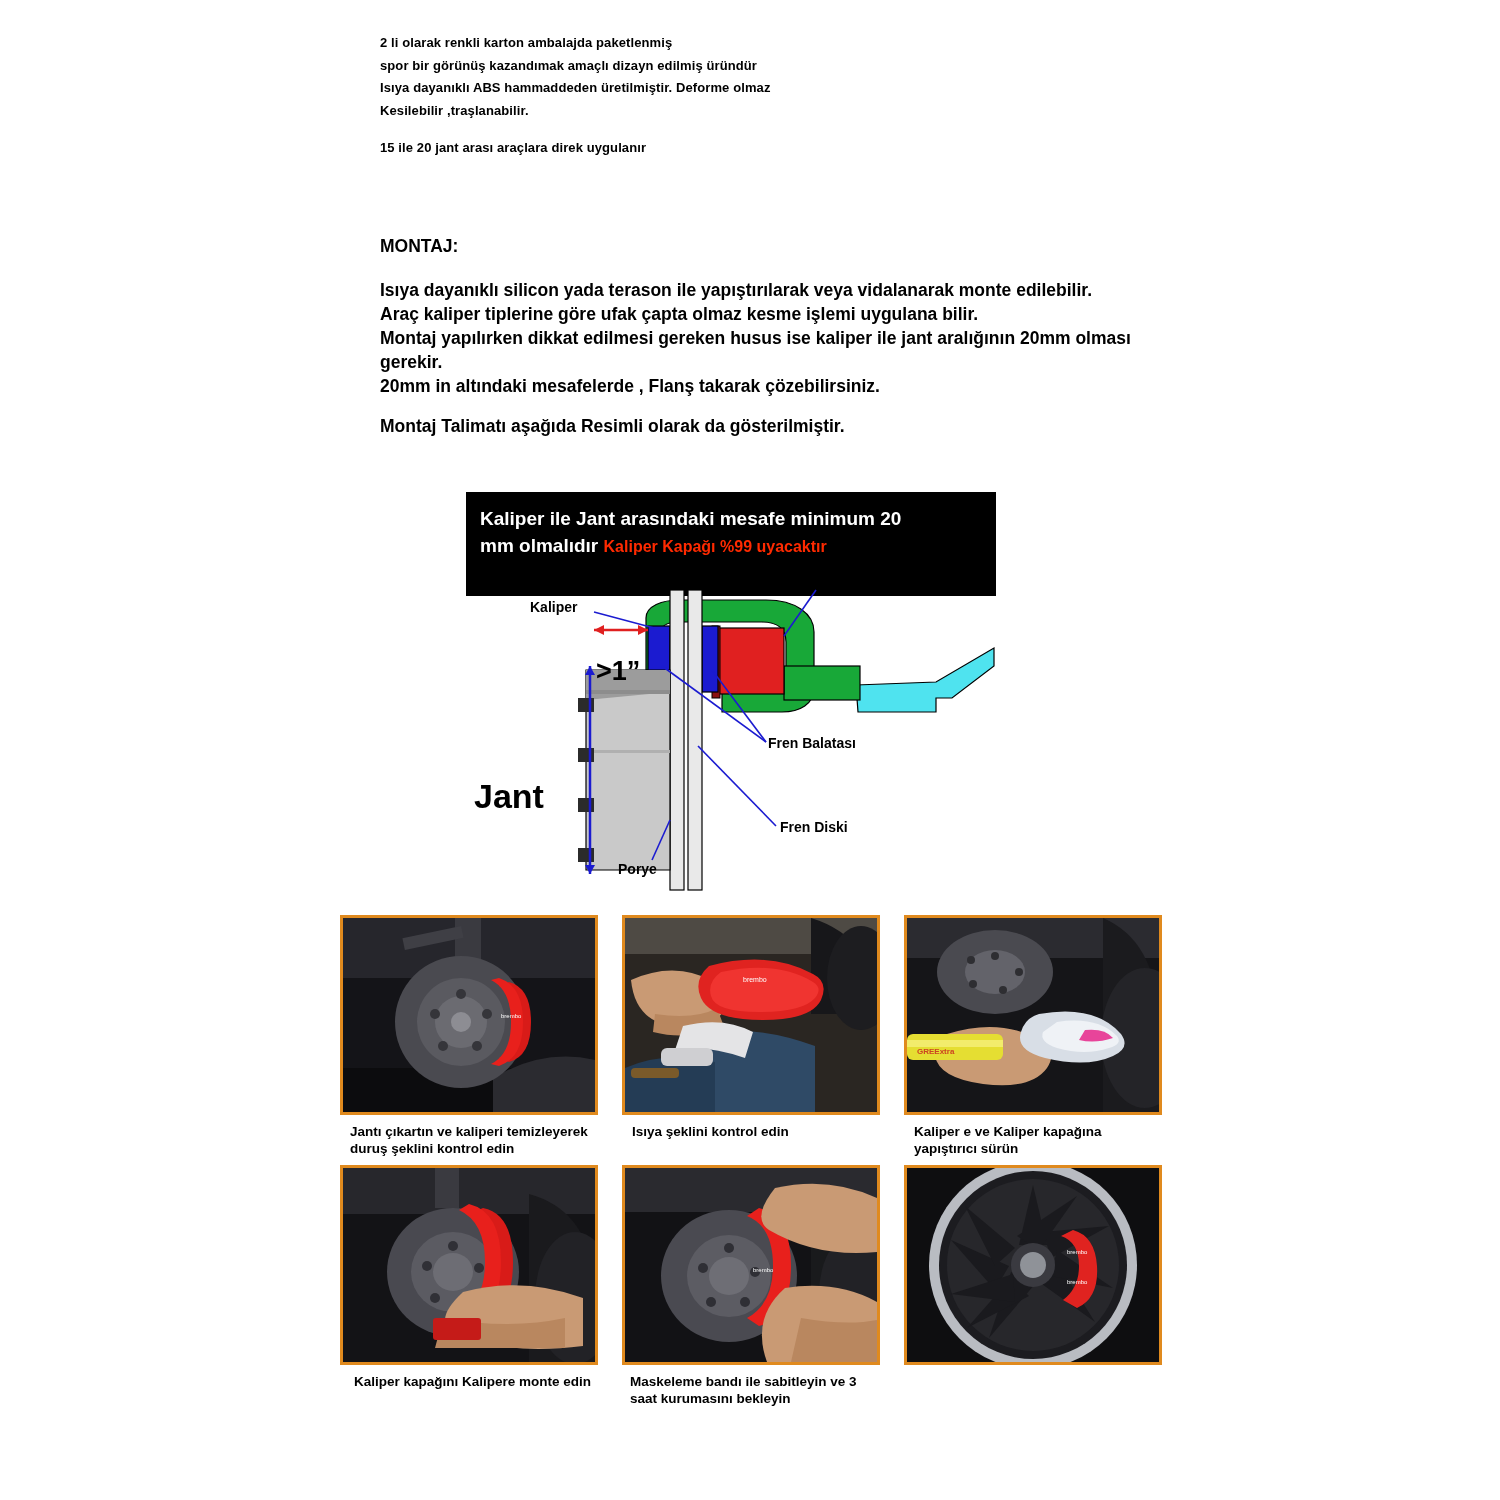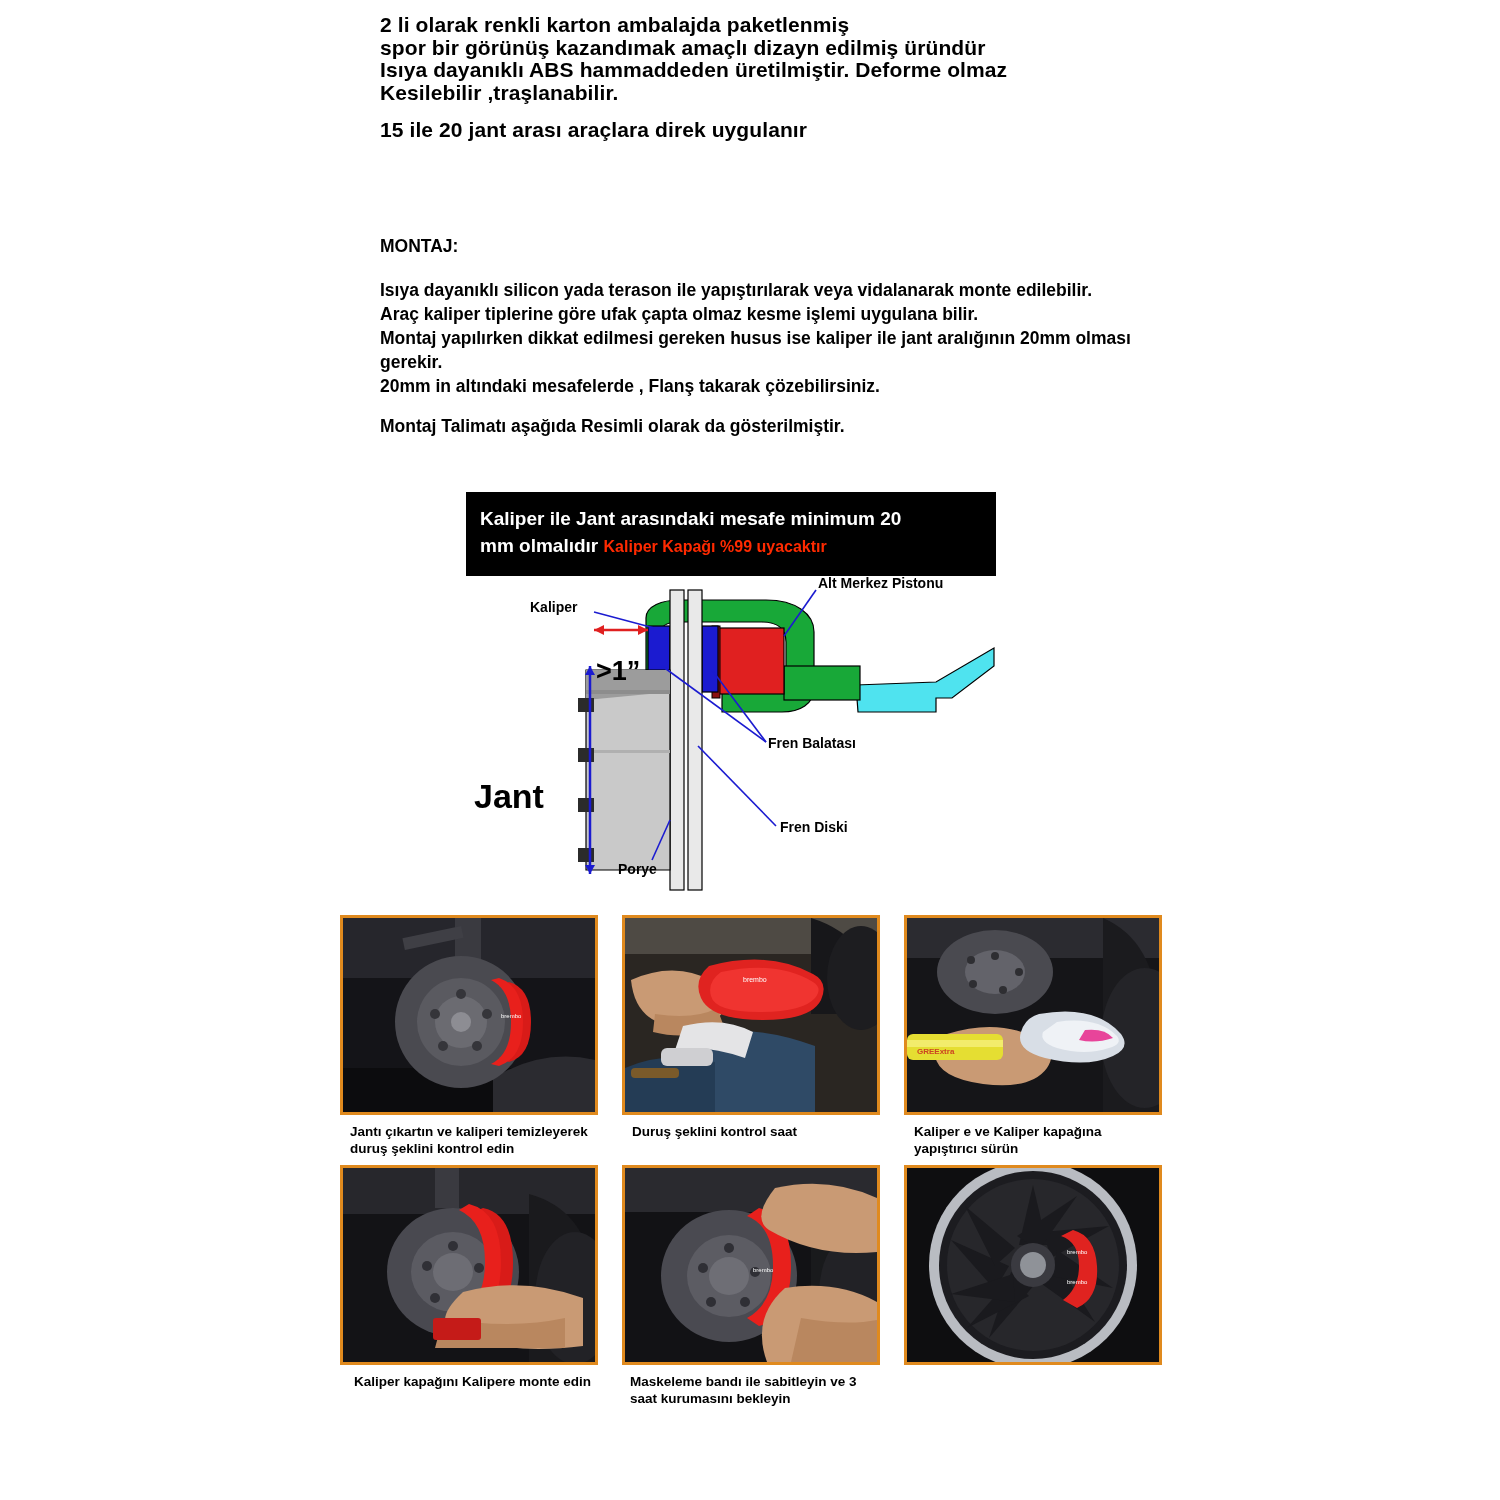--- a/index.html
+++ b/index.html
@@ -11,23 +11,23 @@
     font-family: "Liberation Sans", sans-serif;
     color: #000000;
     position: relative;
     overflow: hidden;
   }
 
   
   .intro-block {
     position: absolute;
     left: 380px;
-    top: 14px;
+    top: 32px;
     width: 900px;
-    font-size: 21px;
+    font-size: 13px;
     font-weight: bold;
     line-height: 22.5px;
     letter-spacing: 0.1px;
   }
   .intro-block .spacer { height: 15px; }
 
   .montaj-block {
     position: absolute;
     left: 380px;
     top: 234px;
@@ -44,21 +44,21 @@
     position: absolute;
     left: 466px;
     top: 492px;
     width: 530px;
     height: 420px;
   }
   .banner {
     position: absolute;
     left: 0; top: 0;
     width: 530px;
-    height: 84px;
+    height: 104px;
     background: #000000;
     color: #ffffff;
     font-size: 19px;
     font-weight: bold;
     line-height: 27px;
     padding: 13px 14px 0 14px;
   }
   .banner .red { color: #ff2a00; font-size: 16px; }
 
   .diagram-svg { position: absolute; left: 0; top: 78px; }
@@ -231,21 +231,21 @@
 
           <path d="M84 48 q60 -16 104 8 q16 8 8 26 q-10 20 -58 20 q-52 0 -62 -22 q-8 -18 8 -32 z" fill="#E02320"></path>
           <path d="M96 54 q56 -12 92 10 q10 6 2 16 q-12 14 -56 14 q-44 0 -48 -16 q-4 -14 10 -24 z" fill="#F03430"></path>
           <text x="118" y="64" font-family="Liberation Sans, sans-serif" font-size="7" fill="#fff">brembo</text>
 
           <path d="M58 108 q40 -10 70 6 l-8 26 q-40 -14 -70 -8 z" fill="#E4E4E6"></path>
           <rect x="36" y="130" width="52" height="18" rx="6" fill="#CFCFD2"></rect>
           <rect x="6" y="150" width="48" height="10" rx="4" fill="#7a5a2a"></rect>
         </svg>
       </div>
-      <div class="caption">Duruş şeklini kontrol saat</div>
+      <div class="caption">Isıya şeklini kontrol edin</div>
     </div>
 
     <div class="cell">
       <div class="photo">
         <svg width="252" height="194" viewBox="0 0 252 194">
           <rect width="252" height="194" fill="#151518"></rect>
           <rect x="0" y="0" width="252" height="40" fill="#2b2b30"></rect>
 
           <path d="M196 0 q56 24 56 110 l0 84 l-56 0 z" fill="#1b1b1e"></path>
           <ellipse cx="238" cy="120" rx="44" ry="70" fill="#242428"></ellipse>

